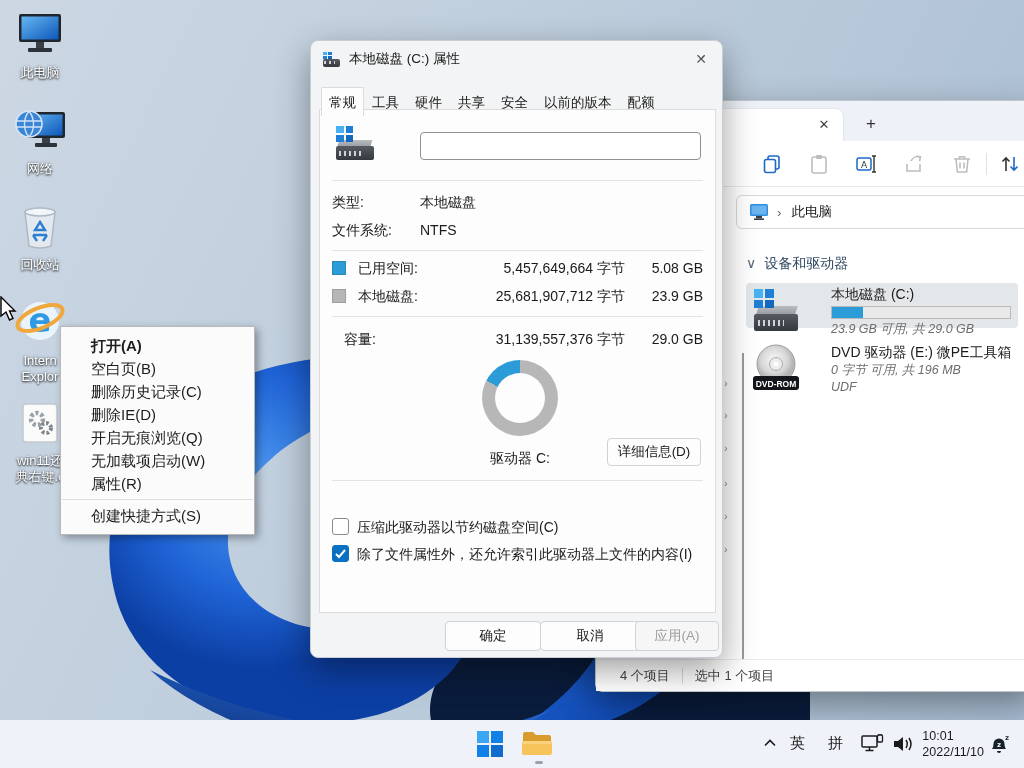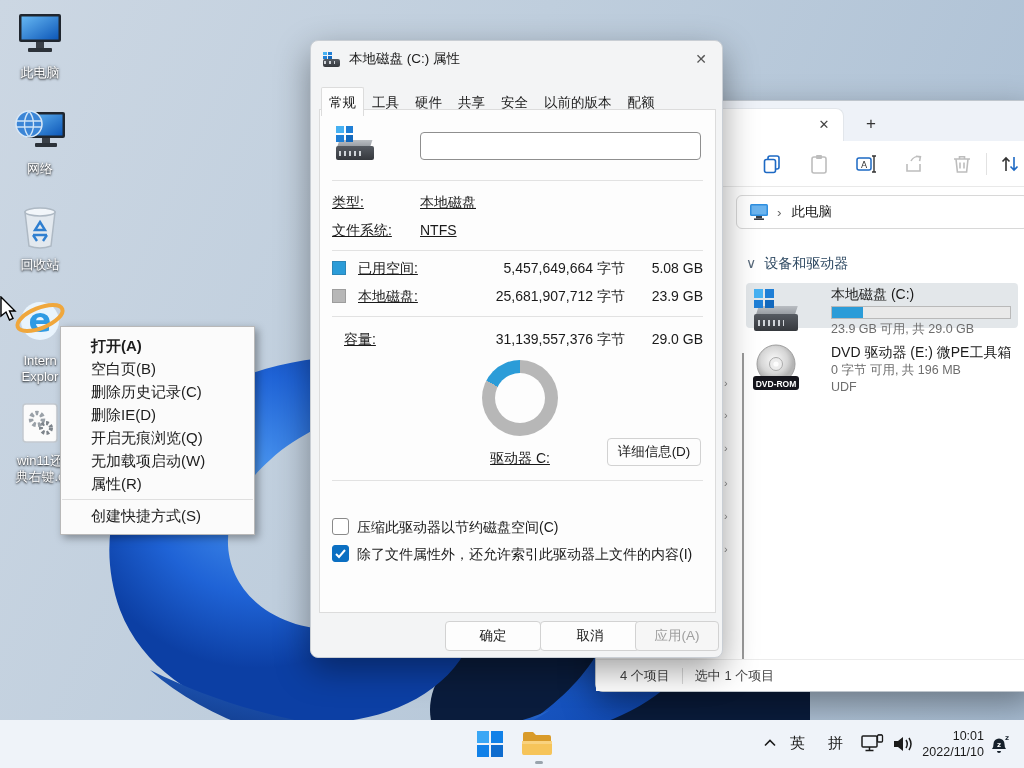--- a/index.html
+++ b/index.html
@@ -25,51 +25,51 @@
   .ex-newtab{position:absolute;left:262px;top:10px;width:26px;height:26px;font-size:17px;color:#333;text-align:center;line-height:26px;}
   .ex-toolbar{position:absolute;left:0;top:40px;right:0;height:46px;background:#fff;border-bottom:1px solid #e9e9e9;}
   .tbi{position:absolute;top:12px;width:22px;height:22px;}
   .ex-addr{position:absolute;left:0;top:86px;right:0;height:50px;background:#fff;}
   .ex-addrbox{position:absolute;left:140px;top:8px;right:6px;height:34px;border:1px solid #d8d8d8;border-radius:6px;background:#fff;display:flex;align-items:center;font-size:13.5px;color:#1a1a1a;}
   .ex-body{position:absolute;left:0;top:136px;right:0;bottom:32px;background:#fff;overflow:hidden;}
   .sechdr{position:absolute;left:150px;top:18px;font-size:14px;color:#2f4a63;}
   .exitem{position:absolute;left:150px;width:272px;border-radius:4px;}
   .exitem.sel{background:#e3e7ea;}
   .exitem .nm{position:absolute;left:85px;top:3px;font-size:14px;color:#1a1a1a;white-space:nowrap;}
-  .exitem .dt{position:absolute;left:85px;font-size:12.5px;color:#6d6d6d;white-space:nowrap;}
+  .exitem .dt{position:absolute;left:85px;font-size:12.5px;color:#6d6d6d;white-space:nowrap;font-style:italic;}
   .bar{position:absolute;left:85px;top:23px;width:180px;height:13px;background:#e9e9e9;border:1px solid #b9b9b9;}
   .bar>div{height:100%;}
   .ex-status{position:absolute;left:0;bottom:0;right:0;height:32px;background:#fff;border-top:1px solid #ececec;display:flex;align-items:center;font-size:13px;color:#444;}
   .vline{width:1px;height:16px;background:#d9d9d9;margin:0 12px;}
   .navscroll{position:absolute;left:146px;top:116px;width:2px;height:400px;background:#9a9a9a;}
   .treechev{position:absolute;font-size:11px;color:#8b8b8b;}
   
   .dialog{left:310px;top:40px;width:413px;height:618px;background:#f3f4f5;border:1px solid #c9ced4;z-index:20;}
   .dlg-title{position:absolute;left:0;top:0;right:0;height:36px;display:flex;align-items:center;padding-left:12px;font-size:13.5px;color:#1a1a1a;}
   .dlg-x{position:absolute;right:8px;top:6px;width:26px;height:24px;text-align:center;line-height:24px;color:#555;font-size:14px;}
   .tabs{position:absolute;left:10px;top:46px;display:flex;}
   .tab{padding:4px 7px;font-size:13.5px;color:#1a1a1a;border:1px solid transparent;border-bottom:none;position:relative;top:2px;}
   .tab.active{background:#fdfdfd;border-color:#dcdcdc;border-radius:2px 2px 0 0;top:0;padding-top:6px;z-index:2;}
   .panel{position:absolute;left:8px;top:68px;width:397px;height:504px;background:#fdfdfd;border:1px solid #dcdcdc;}
   .hsep{position:absolute;left:12px;right:12px;height:1px;background:#e2e2e2;}
-  .frow{position:absolute;font-size:14px;color:#1a1a1a;white-space:nowrap;text-decoration:underline;}
+  .frow{position:absolute;font-size:14px;color:#1a1a1a;white-space:nowrap;}
   .sq{position:absolute;width:14px;height:14px;border:1px solid #9a9a9a;}
   .bytes{position:absolute;width:170px;text-align:right;font-size:14px;color:#1a1a1a;right:90px;}
   .gbs{position:absolute;width:72px;text-align:right;font-size:14px;color:#1a1a1a;right:12px;}
   .donut{position:absolute;left:162px;top:250px;width:76px;height:76px;border-radius:50%;}
   .donut::after{content:"";position:absolute;left:13px;top:13px;width:50px;height:50px;border-radius:50%;background:#fdfdfd;}
   .btn{position:absolute;background:#fdfdfd;border:1px solid #d2d2d2;border-radius:4px;font-size:13.5px;color:#1a1a1a;text-align:center;}
   .btn.dis{color:#9f9f9f;background:#f6f6f6;}
   .cbx{position:absolute;width:17px;height:17px;border:1px solid #8a8a8a;border-radius:3px;background:#fff;}
   .cbx.on{background:#0b6fc2;border-color:#0b6fc2;}
   .cblbl{position:absolute;font-size:14px;color:#1a1a1a;white-space:nowrap;}
   
   .taskbar{position:absolute;left:0;bottom:0;width:1024px;height:48px;background:#eff3f9;z-index:50;}
   .tb-ime{position:absolute;top:14px;font-size:15px;color:#1b1b1b;}
-  .clock{position:absolute;right:40px;top:8px;text-align:right;font-size:12.5px;color:#1b1b1b;line-height:16px;margin-left:34px;}
+  .clock{position:absolute;right:40px;top:8px;font-size:12.5px;color:#1b1b1b;line-height:16px;margin-left:34px;}
   .runind{position:absolute;left:535px;bottom:4px;width:8px;height:3px;border-radius:2px;background:#9aa4ad;}
   
   .drive{position:relative;}
   .drive .top{position:absolute;left:6%;right:6%;bottom:34%;height:26%;background:linear-gradient(#b9bdc2,#8d9298);transform:skewX(-18deg);}
   .drive .body{position:absolute;left:0;right:0;bottom:0;height:40%;background:linear-gradient(#565b62,#35383d);border-radius:2px;}
   .drive .vents{position:absolute;left:8%;bottom:12%;width:60%;height:14%;background:repeating-linear-gradient(90deg,#cfd3d8 0 2px,transparent 2px 5px);}
   .drive .logo{position:absolute;left:0;top:0;width:46%;height:46%;display:grid;grid-template-columns:1fr 1fr;grid-template-rows:1fr 1fr;gap:2px;}
   .drive .logo i{display:block;}
 </style>
 </head>

